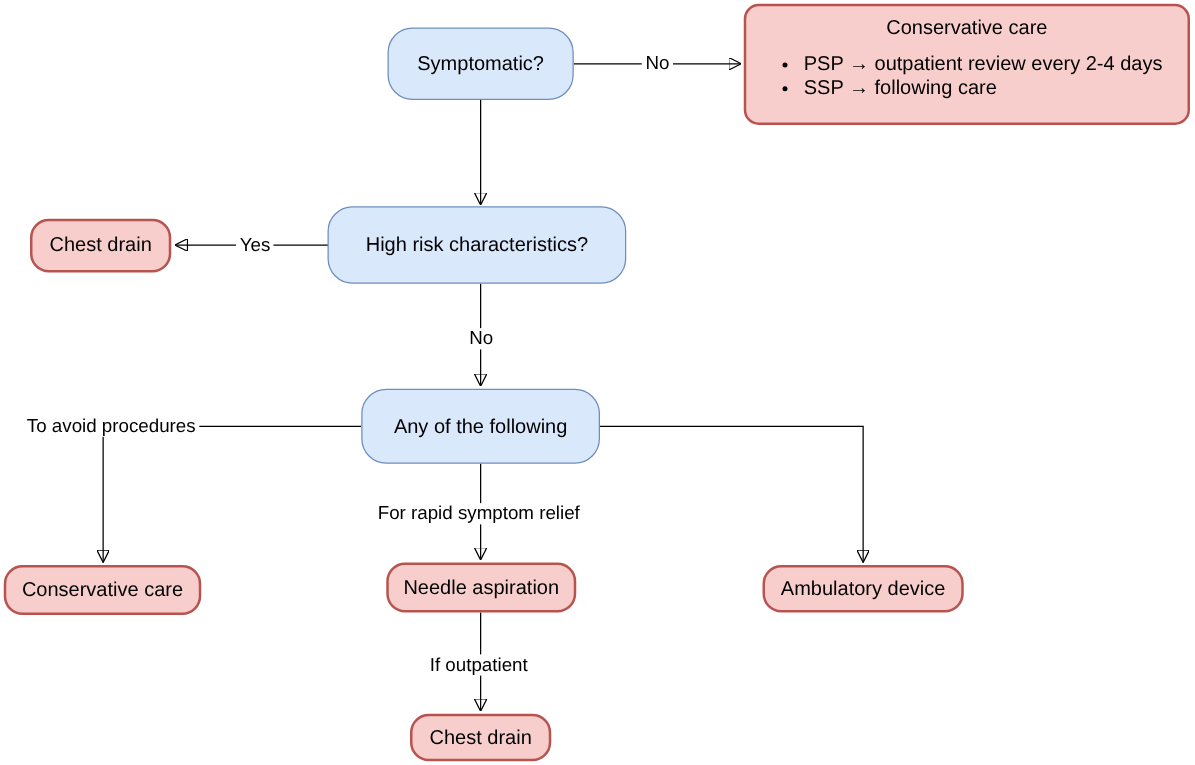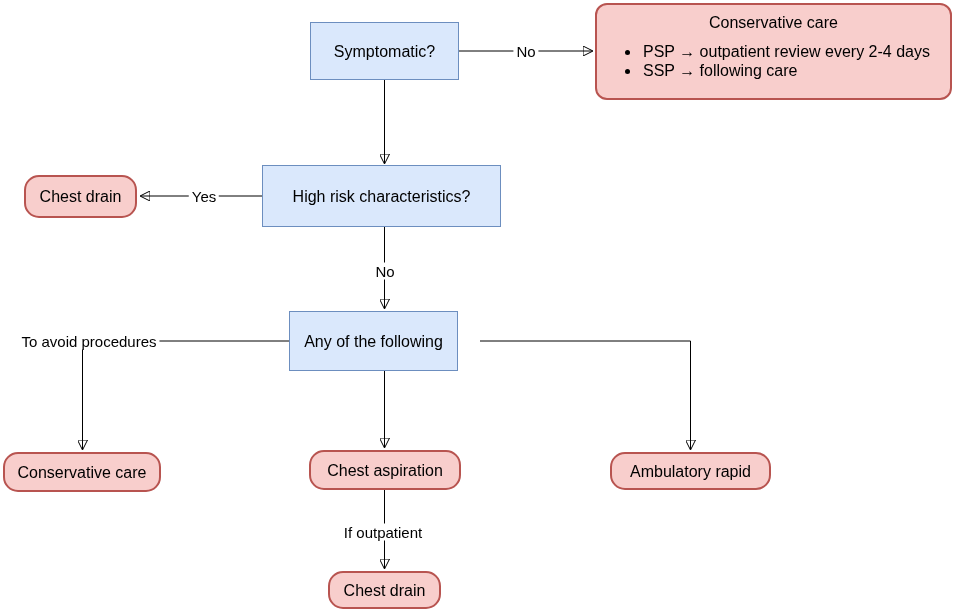--- a/index.html
+++ b/index.html
@@ -24,34 +24,35 @@
   }
   .node {
     position: absolute;
     box-sizing: border-box;
     display: flex;
     align-items: center;
     justify-content: center;
     text-align: center;
     font-size: 16px;
     line-height: 19px;
+    border-radius: 20px;
   }
   .question {
     background: #dae8fc;
     border: 1px solid #6c8ebf;
   }
   .treatment {
     background: #f8cecc;
     border: 2px solid #b85450;
     border-radius: 15px;
   }
   
   #n-symptomatic        { left: 310px; top: 22px;  width: 149px; height: 58px; }
   #n-highrisk           { left: 262px; top: 165px; width: 239px; height: 62px; }
-  #n-any                { left: 289px; top: 311px; width: 169px; height: 60px; }
+  #n-any                { left: 289px; top: 311px; width: 191px; height: 60px; }
   #n-chestdrain-left    { left: 24px;  top: 175px; width: 113px; height: 43px; }
   #n-conservative       { left: 3px;   top: 452px; width: 158px; height: 40px; }
   #n-needle             { left: 309px; top: 450px; width: 152px; height: 40px; }
   #n-ambulatory         { left: 610px; top: 452px; width: 161px; height: 38px; }
   #n-chestdrain-bottom  { left: 328px; top: 571px; width: 113px; height: 38px; }
   #n-detail {
     left: 595px; top: 3px; width: 357px; height: 97px;
     display: block;
     text-align: left;
     border-radius: 12px;
@@ -120,31 +121,32 @@
     <ul>
       <li>PSP → outpatient review every 2-4 days</li>
       <li>SSP → following care</li>
     </ul>
   </div>
 
   <div class="node treatment" id="n-chestdrain-left">Chest drain</div>
 
   <div class="node treatment" id="n-conservative">Conservative care</div>
 
-  <div class="node treatment" id="n-needle">Chest aspiration</div>
+  <div class="node treatment" id="n-needle">Needle aspiration</div>
 
-  <div class="node treatment" id="n-ambulatory">Ambulatory rapid</div>
+  <div class="node treatment" id="n-ambulatory">Ambulatory device</div>
 
   <div class="node treatment" id="n-chestdrain-bottom">Chest drain</div>
 
   <div class="edge-label" id="l-no-top">No</div>
 
   <div class="edge-label" id="l-yes">Yes</div>
 
   <div class="edge-label" id="l-no-mid">No</div>
 
   <div class="edge-label" id="l-avoid">To avoid procedures</div>
 
+  <div class="edge-label" id="l-rapid">For rapid symptom relief</div>
 
 
   <div class="edge-label" id="l-ineffective">If outpatient</div>
 
 </div>
 
 </body></html>

